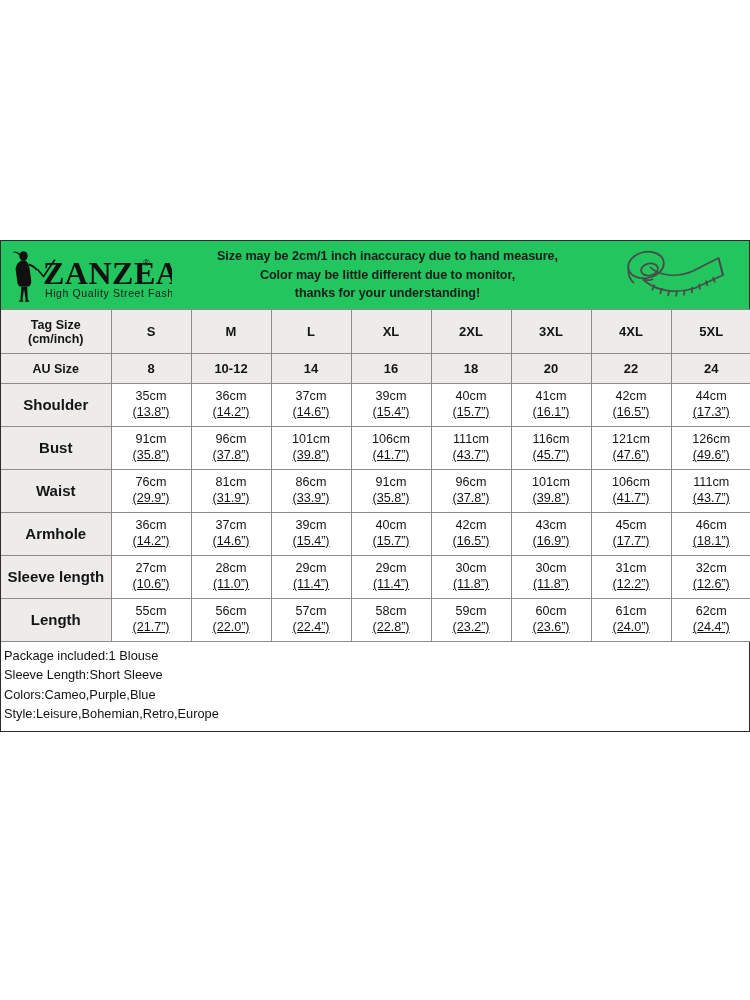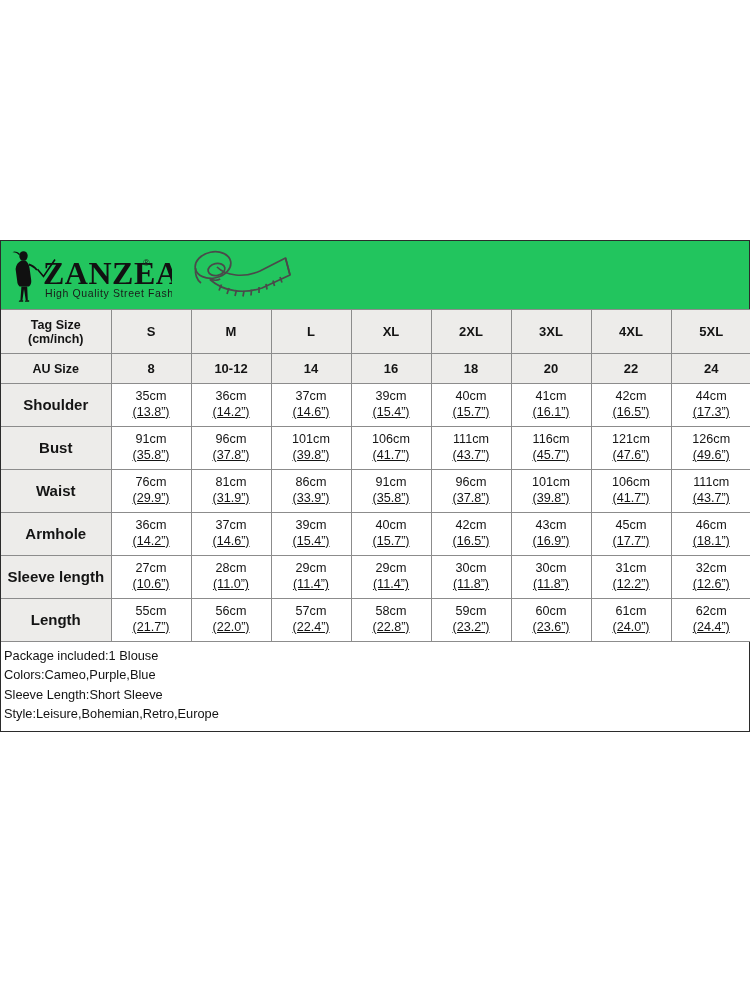--- a/index.html
+++ b/index.html
@@ -151,20 +151,25 @@
         </g>
 
         <path d="M30.5 22.2 L36.5 29.5 L48 12.5" fill="none" stroke="#101010" stroke-width="1.6"></path>
 
         <text x="36" y="37" font-family="'Liberation Serif', serif" font-size="32" font-weight="bold" fill="#111111" letter-spacing="0.5">ZANZEA</text>
         <text x="136" y="19" font-family="'Liberation Sans', sans-serif" font-size="9" fill="#222222">®</text>
         <text x="38" y="50" font-family="'Liberation Sans', sans-serif" font-size="10.5" fill="#1a1a1a" letter-spacing="0.6">High Quality Street Fashion</text>
       </svg>
     </div>
 
+    <div class="notice-cell">
+      <div class="notice-line">Size may be 2cm/1 inch inaccuracy due to hand measure,</div>
+      <div class="notice-line">Color may be little different due to monitor,</div>
+      <div class="notice-line">thanks for your understanding!</div>
+    </div>
 
     <div class="tape-cell">
       <svg class="tape-svg" width="120" height="62" viewBox="0 0 120 62">
         <g fill="none" stroke="#4a4a4a" stroke-width="1.7" stroke-linejoin="round">
 
           <ellipse cx="27" cy="21" rx="18" ry="13" transform="rotate(-12 27 21)"></ellipse>
           <ellipse cx="30.5" cy="25.5" rx="8.5" ry="6" transform="rotate(-12 30.5 25.5)"></ellipse>
           <path d="M9.5 24 C9 31 11 36 15 39"></path>
           <path d="M23.5 34.2 C27 36.5 31 36.8 34.2 35"></path>
 
@@ -443,18 +448,18 @@
             <span class="val-cm">62cm</span>
             <span class="val-in">(24.4”)</span>
           </td>
       </tr>
 
     </tbody>
   </table>
 
   <div class="footer-block">
     <div class="footer-line">Package included:1 Blouse</div>
+    <div class="footer-line">Sleeve Length:Short Sleeve</div>
     <div class="footer-line">Colors:Cameo,Purple,Blue</div>
-    <div class="footer-line">Sleeve Length:Short Sleeve</div>
     <div class="footer-line">Style:Leisure,Bohemian,Retro,Europe</div>
   </div>
 
 </div>
 
 </body></html>

